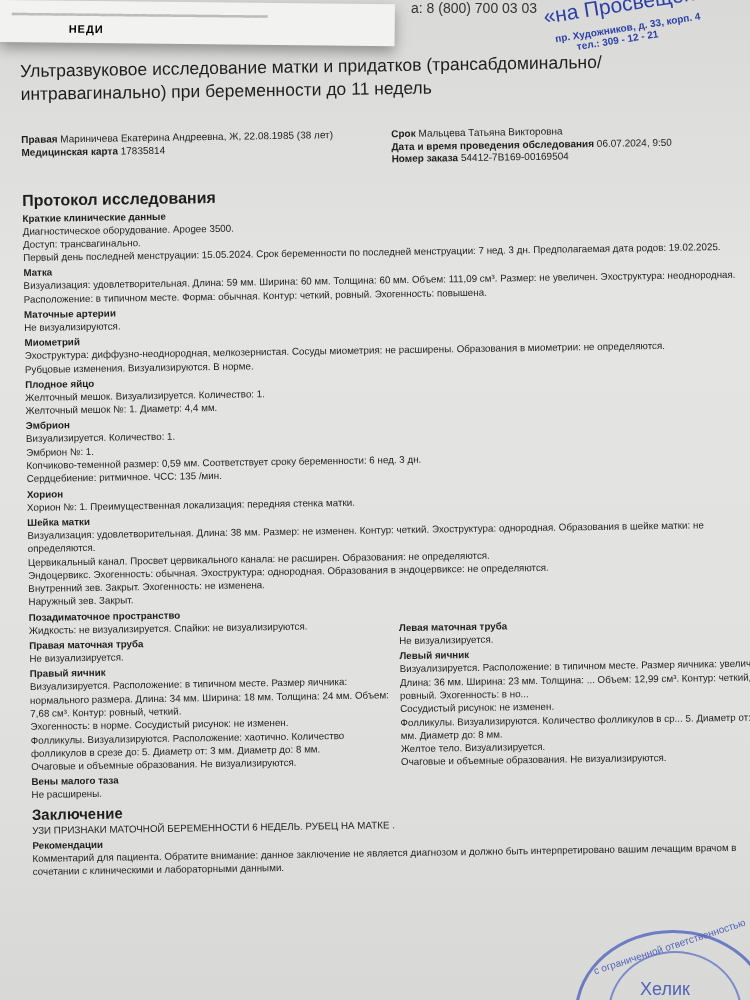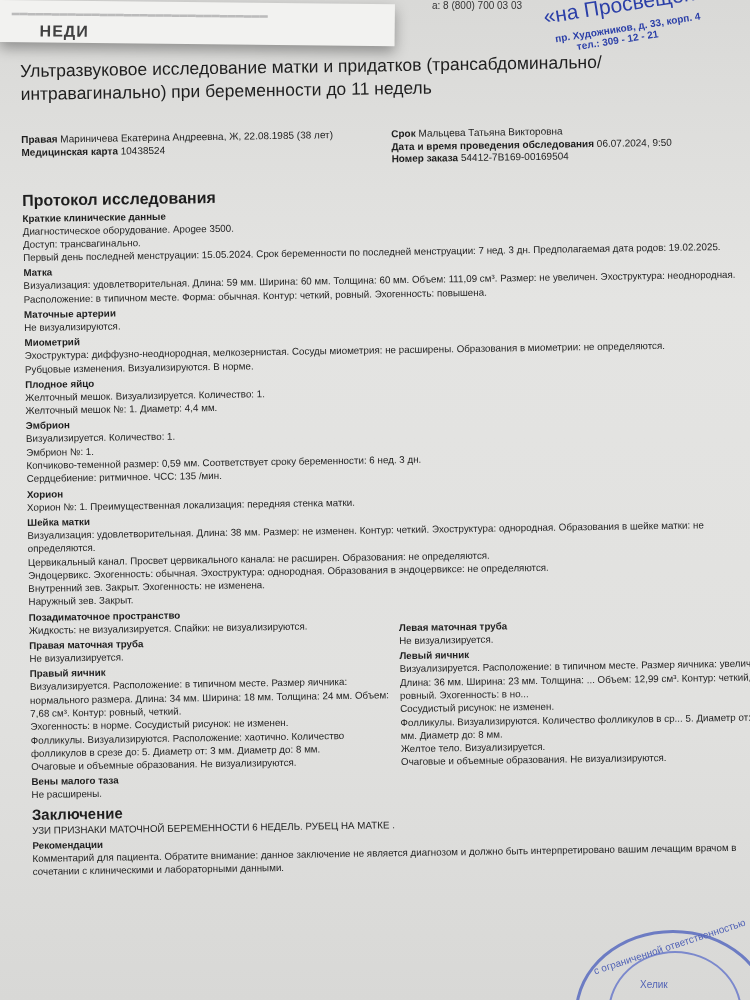--- a/index.html
+++ b/index.html
@@ -7,22 +7,22 @@
     width:750px; height:1000px; overflow:hidden; position:relative;
     background: linear-gradient(180deg, #d9d9d7 0%, #e4e4e2 30%, #e1e1df 70%, #d8d8d6 100%);
     font-family: "Liberation Sans", sans-serif; color:#1e1e1e;
   }
   .topsheet {
     position:absolute; left:0; top:0; width:395px; height:42px;
     background:#f2f2f0; box-shadow: 0 6px 14px rgba(0,0,0,0.35);
     transform: rotate(0.6deg); transform-origin:left top;
   }
   .topsheet .mirror { position:absolute; left:12px; top:8px; font-size:8px; color:#bbb; transform:scaleX(-1); white-space:nowrap; }
-  .topsheet .logo { position:absolute; left:40px; top:22px; font-size:16px; font-weight:bold; color:#404040; letter-spacing:1px; }
-  .phone { position:absolute; left:432px; top:0px; font-size:10px; color:#333; }
+  .topsheet .logo { position:absolute; left:69px; top:22px; font-size:11px; font-weight:bold; color:#000000; letter-spacing:1px; }
+  .phone { position:absolute; left:411px; top:0px; font-size:14px; color:#333; }
   .stamp-top { position:absolute; left:535px; top:0px; color:#2b3fa8; transform:rotate(-9deg); transform-origin:left top; }
   .stamp-top .s1 { font-size:21px; display:block; margin-left:6px; margin-top:6px; }
   .stamp-top .s2 { font-size:10px; display:block; margin-left:14px; margin-top:6px; font-weight:bold; }
   .stamp-top .s3 { font-size:10px; display:block; margin-left:34px; font-weight:bold; }
   .page { position:absolute; left:20px; top:60px; width:740px; transform:rotate(-0.9deg); transform-origin:left top; }
   .title { font-size:17.5px; line-height:23px; margin:0; font-weight:normal; width:680px; }
   .info { display:flex; margin-top:28px; font-size:10px; line-height:12.5px; }
   .info .left { width:370px; }
   .info .right { width:360px; }
   .info b { font-weight:bold; }
@@ -32,21 +32,21 @@
   .two { display:flex; }
   .two .col { width:375px; }
   .two .col.r { margin-top:-12px; }
   .concl { font-size:15px; font-weight:bold; margin-top:4px; line-height:18px; }
   .stamp-bottom {
     position:absolute; left:575px; top:930px; width:190px; height:160px; border:3px solid #5a6cc0; border-radius:50%;
     color:#3b4fb0; opacity:0.85;
   }
   .stamp-bottom .inner { position:absolute; left:30px; top:18px; width:130px; height:120px; border:2px solid #6b7bcb; border-radius:50%; }
   .stamp-bottom .t1 { position:absolute; left:12px; top:8px; font-size:10px; transform:rotate(-18deg); white-space:nowrap; }
-  .stamp-bottom .t2 { position:absolute; left:62px; top:46px; font-size:10px; }
+  .stamp-bottom .t2 { position:absolute; left:62px; top:46px; font-size:18px; }
 </style>
 </head>
 <body>
 
 <div class="topsheet">
   <div class="mirror">▬▬▬▬▬▬▬▬▬▬▬▬▬▬▬▬▬▬▬▬▬▬▬▬▬▬▬▬▬▬▬▬</div>
   <div class="logo">НЕДИ</div>
 </div>
 <div class="phone">а: 8 (800) 700 03 03</div>
 <div class="stamp-top">
@@ -54,21 +54,21 @@
   <span class="s2">пр. Художников, д. 33, корп. 4</span>
   <span class="s3">тел.: 309 - 12 - 21</span>
 </div>
 
 <div class="page">
   <h1 class="title">Ультразвуковое исследование матки и придатков (трансабдоминально/ интравагинально) при беременности до 11 недель</h1>
 
   <div class="info">
     <div class="left">
       <div><b>Правая</b> <span>Мариничева Екатерина Андреевна, Ж, 22.08.1985 (38 лет)</span></div>
-      <div><b>Медицинская карта</b> <span>10438524</span></div>
+      <div><b>Медицинская карта</b> <span>17835814</span></div>
     </div>
     <div class="right">
       <div><b>Срок</b> <span>Мальцева Татьяна Викторовна</span></div>
       <div><b>Дата и время проведения обследования</b> <span>06.07.2024, 9:50</span></div>
       <div><b>Номер заказа</b> <span>54412-7B169-00169504</span></div>
     </div>
   </div>
 
   <div class="h2">Протокол исследования</div>
 

